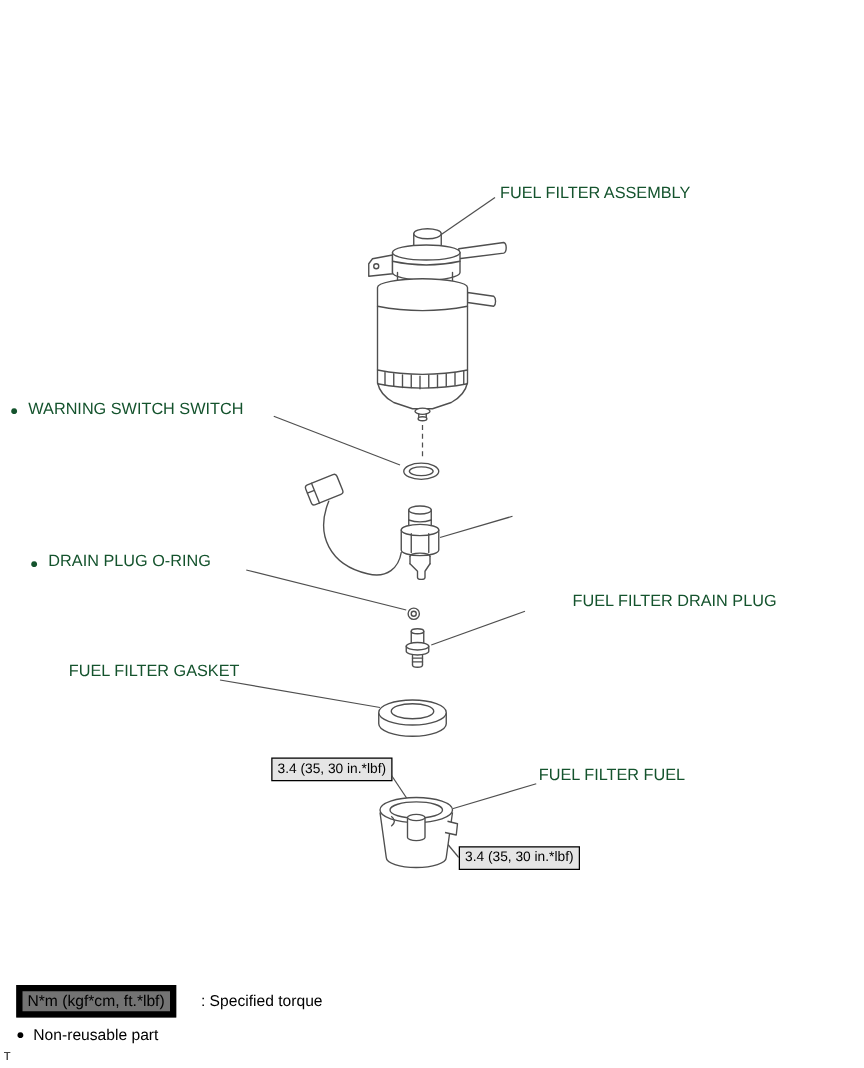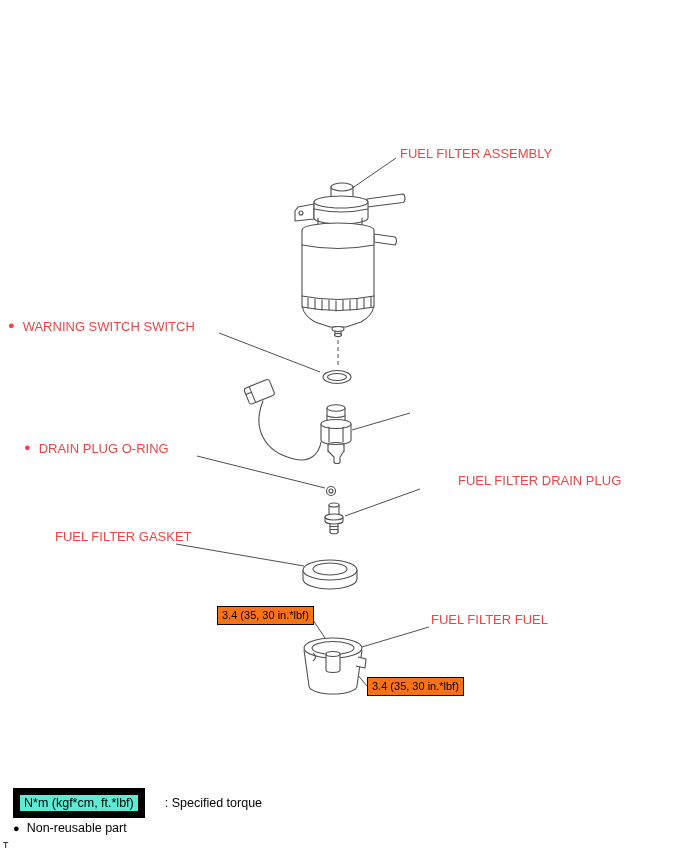--- a/index.html
+++ b/index.html
@@ -13,52 +13,52 @@
   }
   .art {
     position: absolute;
     left: 0; top: 0;
     width: 691px; height: 854px;
   }
   .label {
     position: absolute;
     font-size: 13px;
     line-height: 1.15;
-    color: #ef4444;
+    color: #14532d;
     white-space: nowrap;
     display: flex;
-    align-items: flex-start;
+    align-items: flex-end;
   }
   .label .bullet {
     font-size: 11px;
     margin-right: 8px;
     line-height: 1;
   }
   .torque-box {
     position: absolute;
     border: 1px solid #000;
-    background: #f97316;
+    background: #e5e5e5;
     font-size: 11px;
     line-height: 1.2;
     padding: 2px 4px;
     white-space: nowrap;
     color: #000;
   }
   .legend-row {
     position: absolute;
     display: flex;
     align-items: center;
     font-size: 12.5px;
     color: #000;
     white-space: nowrap;
   }
   .legend-row .boxed {
-    border: 7px solid #000000;
+    border: 5px solid #000000;
     padding: 1px 4px;
-    background: #5eead4;
+    background: #737373;
   }
   .legend-row .after-box { margin-left: 20px; }
   .legend-row .bullet { font-size: 11px; margin-right: 7px; line-height: 1; }
   .page-marker {
     position: absolute;
     left: 3px; top: 840px;
     font-size: 9px;
     color: #000;
   }
 </style>

